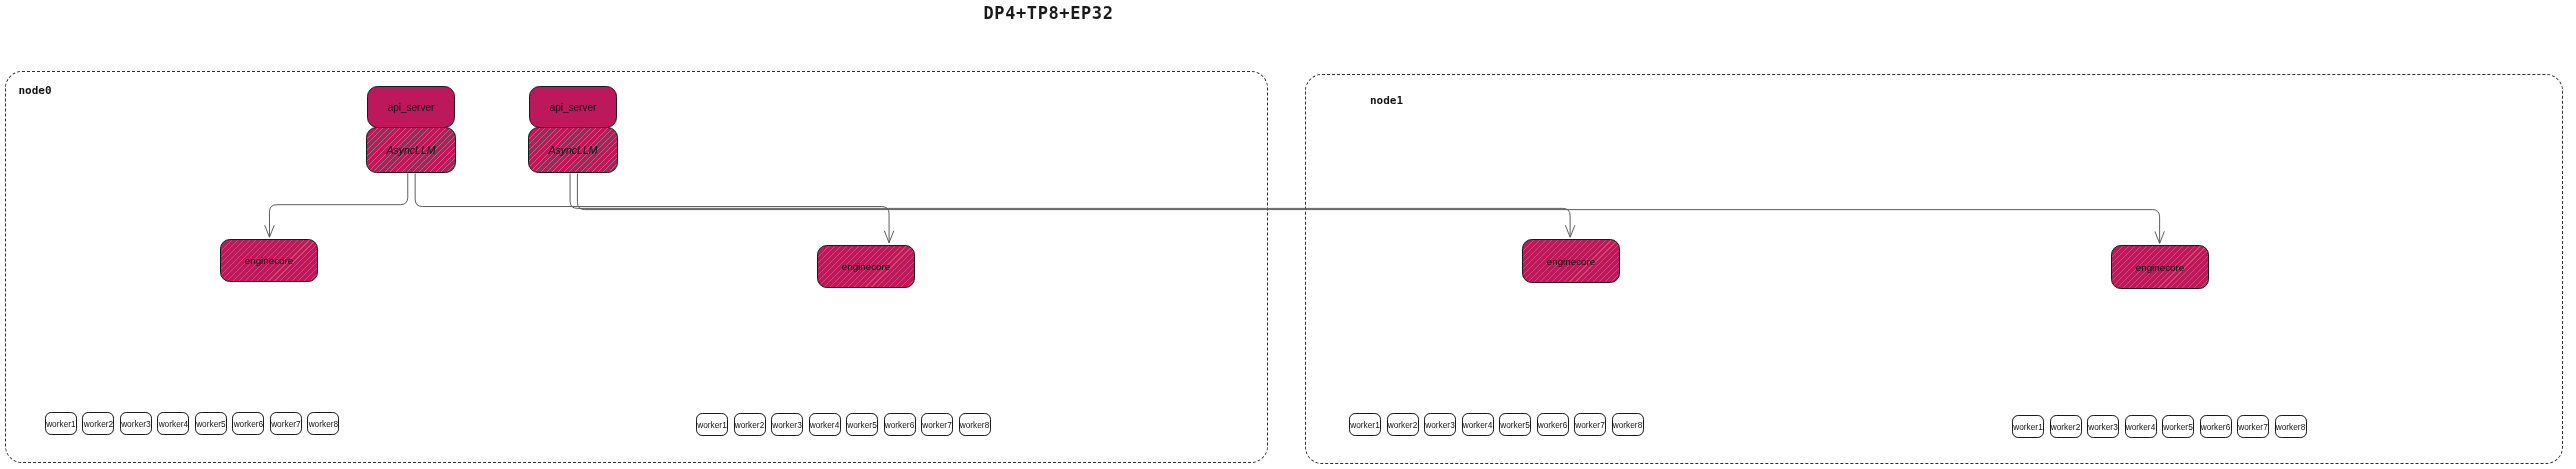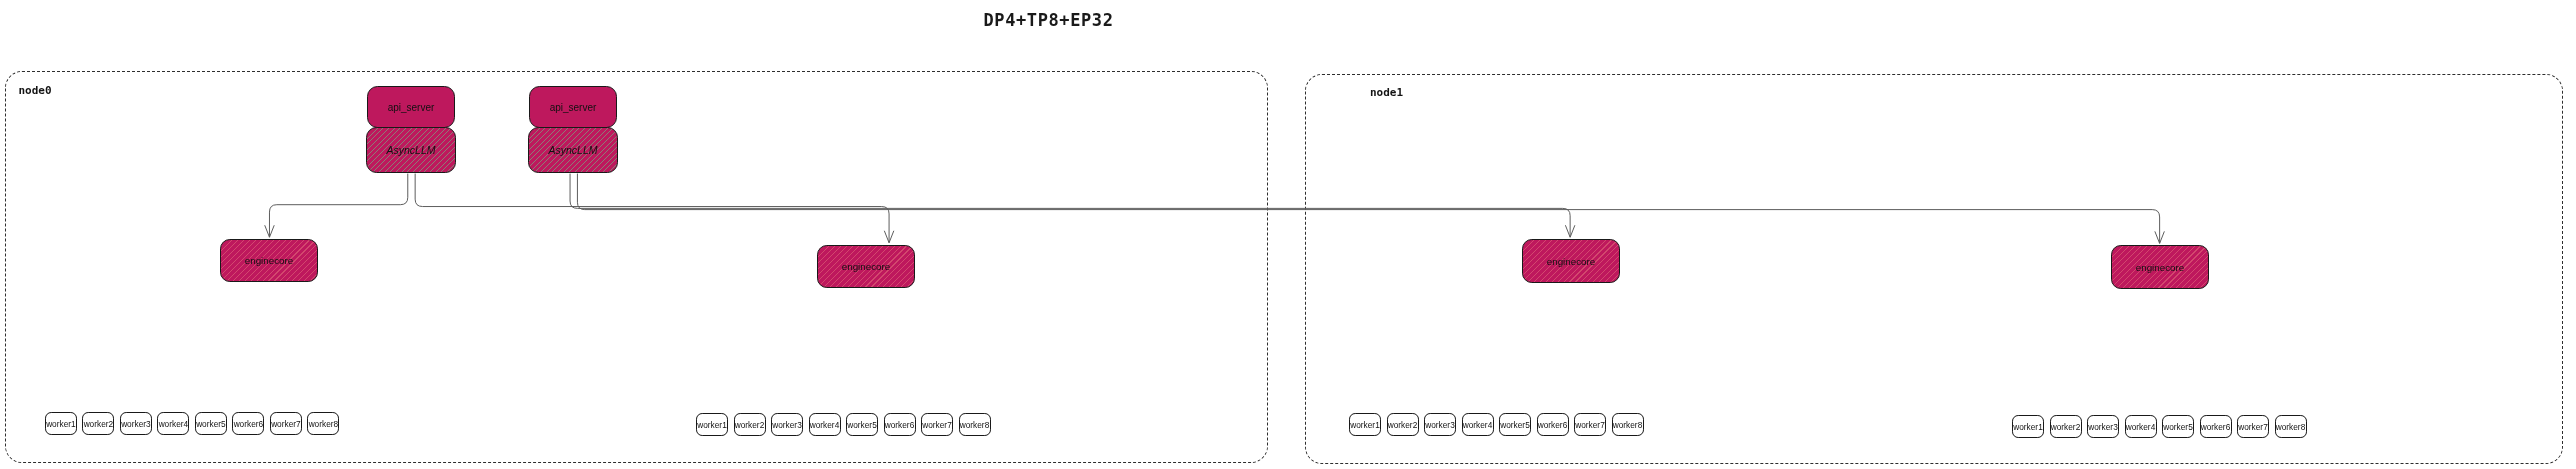--- a/index.html
+++ b/index.html
@@ -1,21 +1,21 @@
 <!DOCTYPE html>
 <html style="font-size:9.8px"><head>
 <meta charset="utf-8">
 <style>
   html,body{margin:0;padding:0;background:#ffffff;}
   body{
     width:2576px;height:469px;position:relative;overflow:hidden;
     font-family:"Liberation Sans",sans-serif;color:#111;
   }
   .title{
-    position:absolute;left:0;top:10px;width:2097px;text-align:center;
+    position:absolute;left:0;top:3px;width:2097px;text-align:center;
     font-family:"DejaVu Sans Mono",monospace;font-size:17px;font-weight:700;
     letter-spacing:0.6px;color:#1a1a1a;
   }
   .node-box{
     position:absolute;border:1.2px dashed #2e2e2e;border-radius:17px;background:transparent;
   }
   .node-label{
     position:absolute;font-family:"DejaVu Sans Mono",monospace;
     font-size:11px;font-weight:600;color:#141414;
   }
@@ -52,21 +52,21 @@
 </style>
 </head>
 <body>
 
 <div class="title">DP4+TP8+EP32</div>
 
 <div class="node-box" style="left:4.9px;top:71px;width:1261px;height:390px;"></div>
 <div class="node-label" style="left:18.5px;top:84px;">node0</div>
 
 <div class="node-box" style="left:1305px;top:74px;width:1256px;height:388px;"></div>
-<div class="node-label" style="left:1322px;top:86px;padding-left:48px;">node1</div>
+<div class="node-label" style="left:1322px;top:94px;padding-left:48px;">node1</div>
 
 <svg class="edges" width="2576" height="469" viewBox="0 0 4188 763">
   <g>
     <path class="edge" d="M 662 283 V 321 Q 662 333 650 333 H 449 Q 437 333 437 345 V 385"></path>
     <path class="edge" d="M 429.5 367 L 437 386 L 444.5 367"></path>
   </g>
   <g>
     <path class="edge" d="M 674 283 V 324 Q 674 336 686 336 H 1433 Q 1445 336 1445 348 V 394"></path>
     <path class="edge" d="M 1437.5 376 L 1445 395 L 1452.5 376"></path>
   </g>

